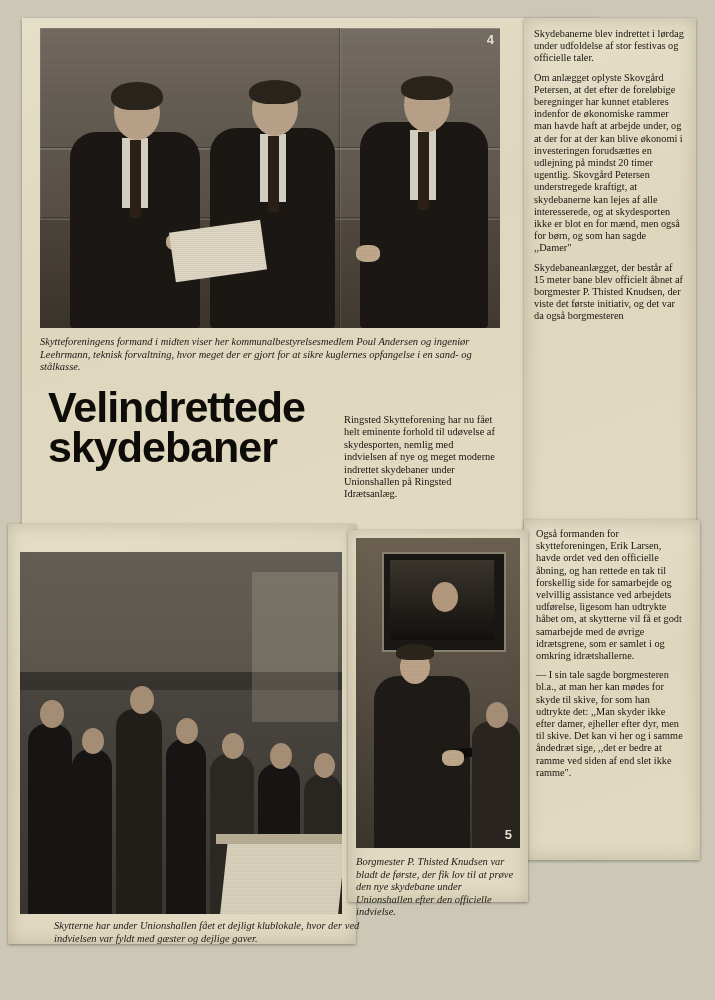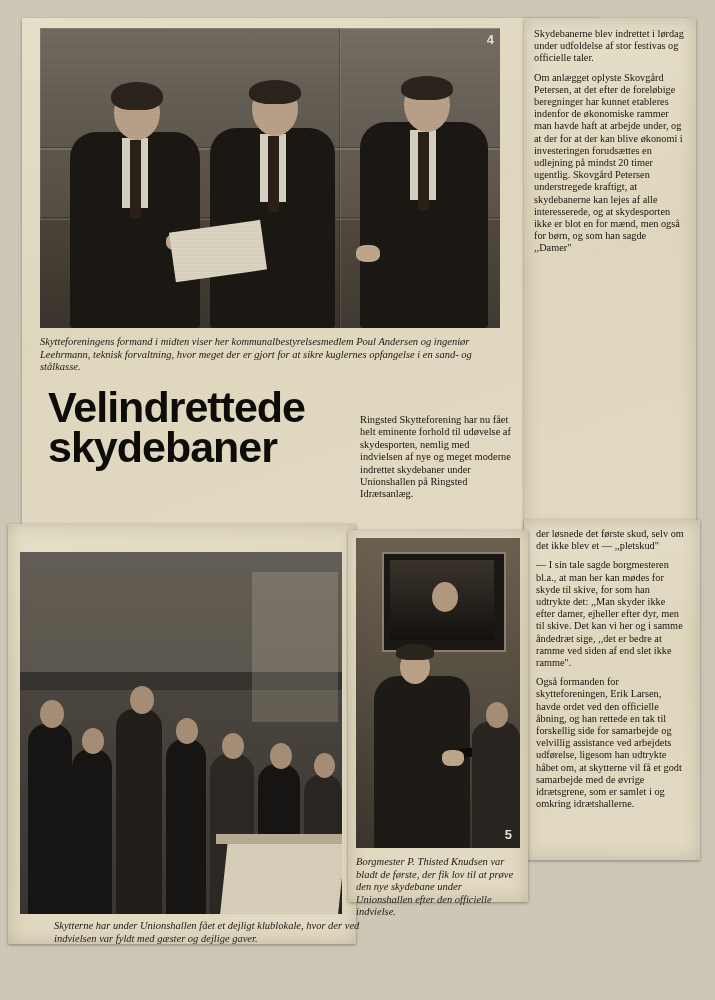--- a/index.html
+++ b/index.html
@@ -287,36 +287,36 @@
       <div class="numtag" style="right:6px;top:4px;">4</div>
       <div class="grain"></div>
     </div>
 
     <div class="cap" style="position:absolute;left:18px;top:318px;width:460px;">Skytteforeningens formand i midten viser her kommunalbestyrelsesmedlem Poul Andersen og ingeniør Leehrmann, teknisk forvaltning, hvor meget der er gjort for at sikre kuglernes opfangelse i en sand- og stålkasse.</div>
 
     <div class="headline" style="position:absolute;left:26px;top:368px;">Velindrettede</div>
     <div class="headline" style="position:absolute;left:26px;top:408px;">skydebaner</div>
 
 
-    <div class="intro" style="position:absolute;left:338px;top:396px;width:152px;">Ringsted Skytteforening har nu fået helt eminente forhold til udøvelse af skydesporten, nemlig med indvielsen af nye og meget moderne indrettet skydebaner under Unionshallen på Ringsted Idrætsanlæg.</div>
+    <div class="intro" style="position:absolute;left:322px;top:396px;width:152px;">Ringsted Skytteforening har nu fået helt eminente forhold til udøvelse af skydesporten, nemlig med indvielsen af nye og meget moderne indrettet skydebaner under Unionshallen på Ringsted Idrætsanlæg.</div>
   </div>
 
   <div class="clip tint" id="col-right-clip">
     <div class="body-col" style="position:absolute;left:10px;top:10px;width:150px;">
       <p>Skydebanerne blev indrettet i lørdag under udfoldelse af stor festivas og officielle taler.</p>
       <p>Om anlægget oplyste Skovgård Petersen, at det efter de foreløbige beregninger har kunnet etableres indenfor de økonomiske rammer man havde haft at arbejde under, og at der for at der kan blive økonomi i investeringen forudsættes en udlejning på mindst 20 timer ugentlig. Skovgård Petersen understregede kraftigt, at skydebanerne kan lejes af alle interesserede, og at skydesporten ikke er blot en for mænd, men også for børn, og som han sagde ,,Damer"</p>
+      <p>Skydebaneanlægget, der består af 15 meter bane blev officielt åbnet af borgmester P. Thisted Knudsen, der viste det første initiativ, og det var da også borgmesteren</p>
     </div>
     <div class="edge-shadow"></div>
   </div>
 
   <div class="clip tint" id="col-right-clip2">
     <div class="body-col" style="position:absolute;left:12px;top:8px;width:150px;">
-      <p>der løsnede det første skud, selv om det ikke blev et — ,,pletskud"</p>
+      <p>Også formanden for skytteforeningen, Erik Larsen, havde ordet ved den officielle åbning, og han rettede en tak til forskellig side for samarbejde og velvillig assistance ved arbejdets udførelse, ligesom han udtrykte håbet om, at skytterne vil få et godt samarbejde med de øvrige idrætsgrene, som er samlet i og omkring idrætshallerne.</p>
       <p>— I sin tale sagde borgmesteren bl.a., at man her kan mødes for skyde til skive, for som han udtrykte det: ,,Man skyder ikke efter damer, ejheller efter dyr, men til skive. Det kan vi her og i samme åndedræt sige, ,,det er bedre at ramme ved siden af end slet ikke ramme".</p>
-      <p>Også formanden for skytteforeningen, Erik Larsen, havde ordet ved den officielle åbning, og han rettede en tak til forskellig side for samarbejde og velvillig assistance ved arbejdets udførelse, ligesom han udtrykte håbet om, at skytterne vil få et godt samarbejde med de øvrige idrætsgrene, som er samlet i og omkring idrætshallerne.</p>
     </div>
     <div class="edge-shadow"></div>
   </div>
 
   <div class="clip tint" id="lower-left-clip">
 
 
     <div id="photo-low">
       <div class="ph2-bg"></div>
       <div class="ph2-wall" style="left:0;top:0;width:322px;height:120px;"></div>

